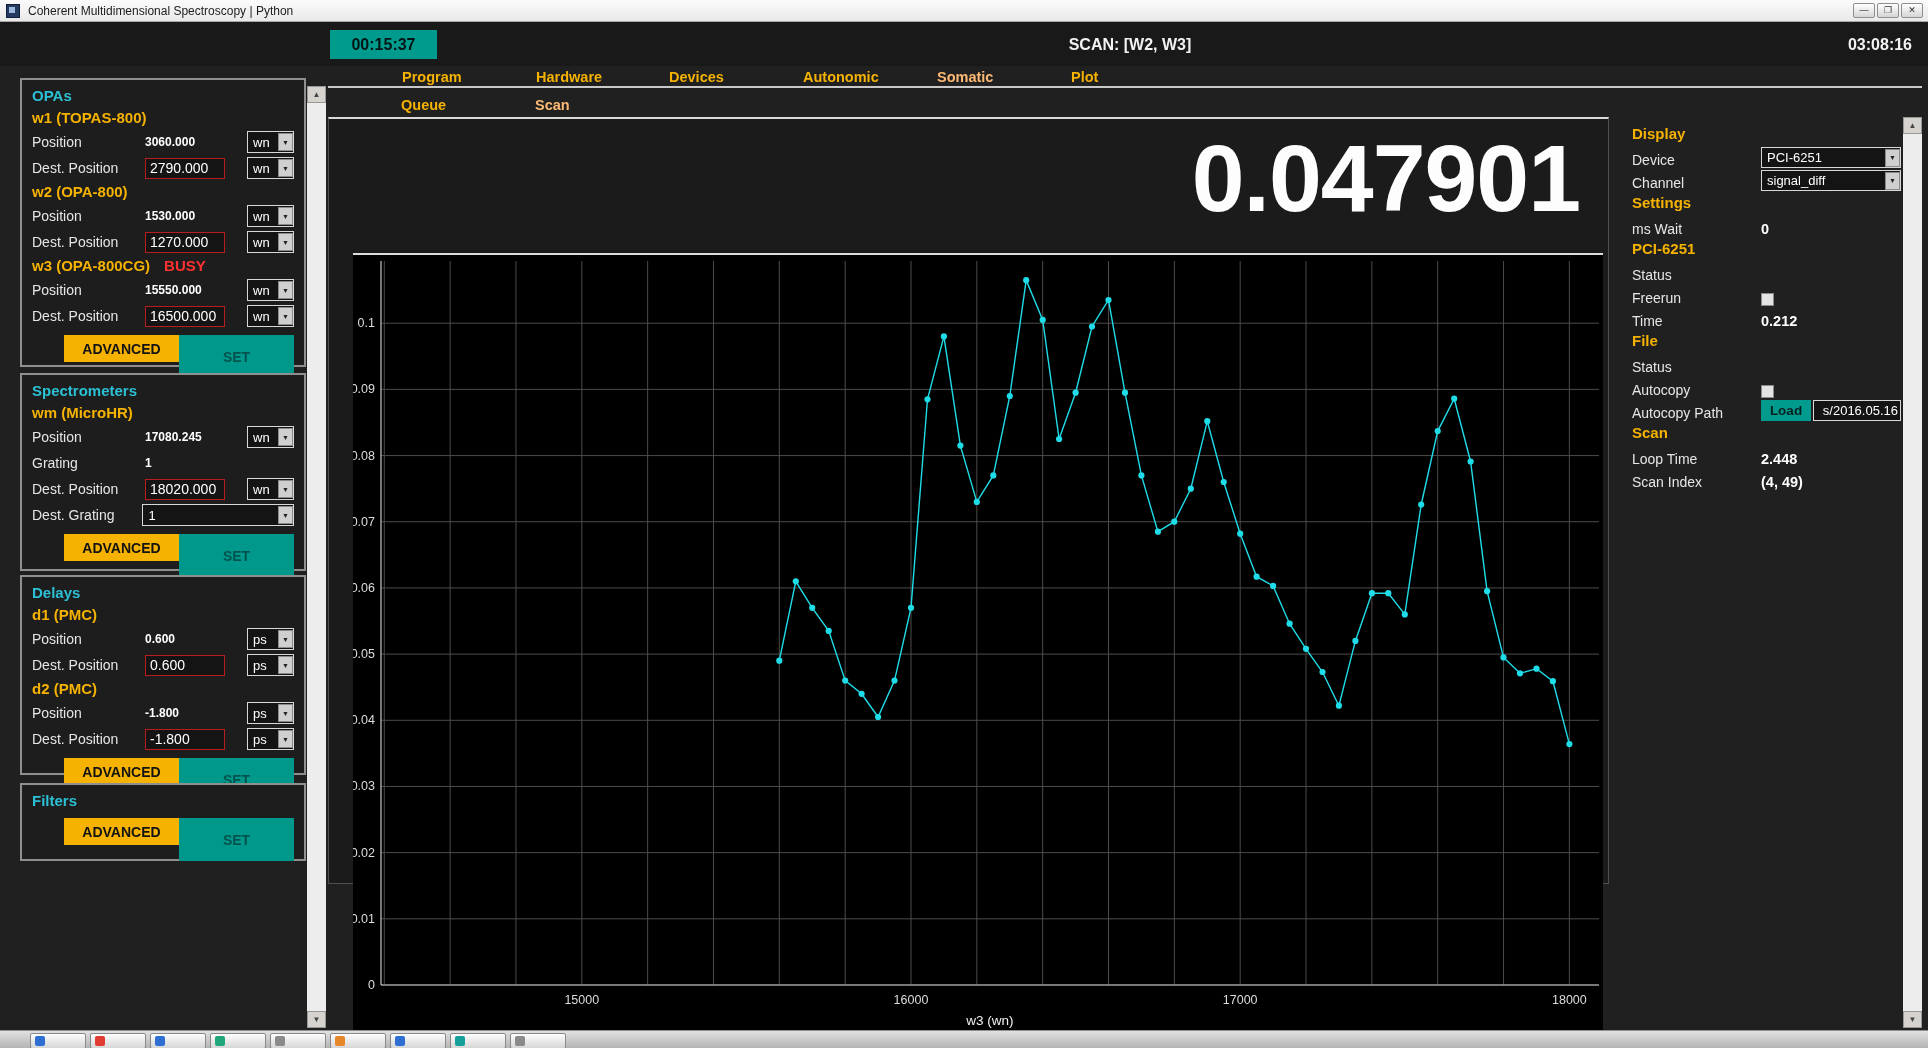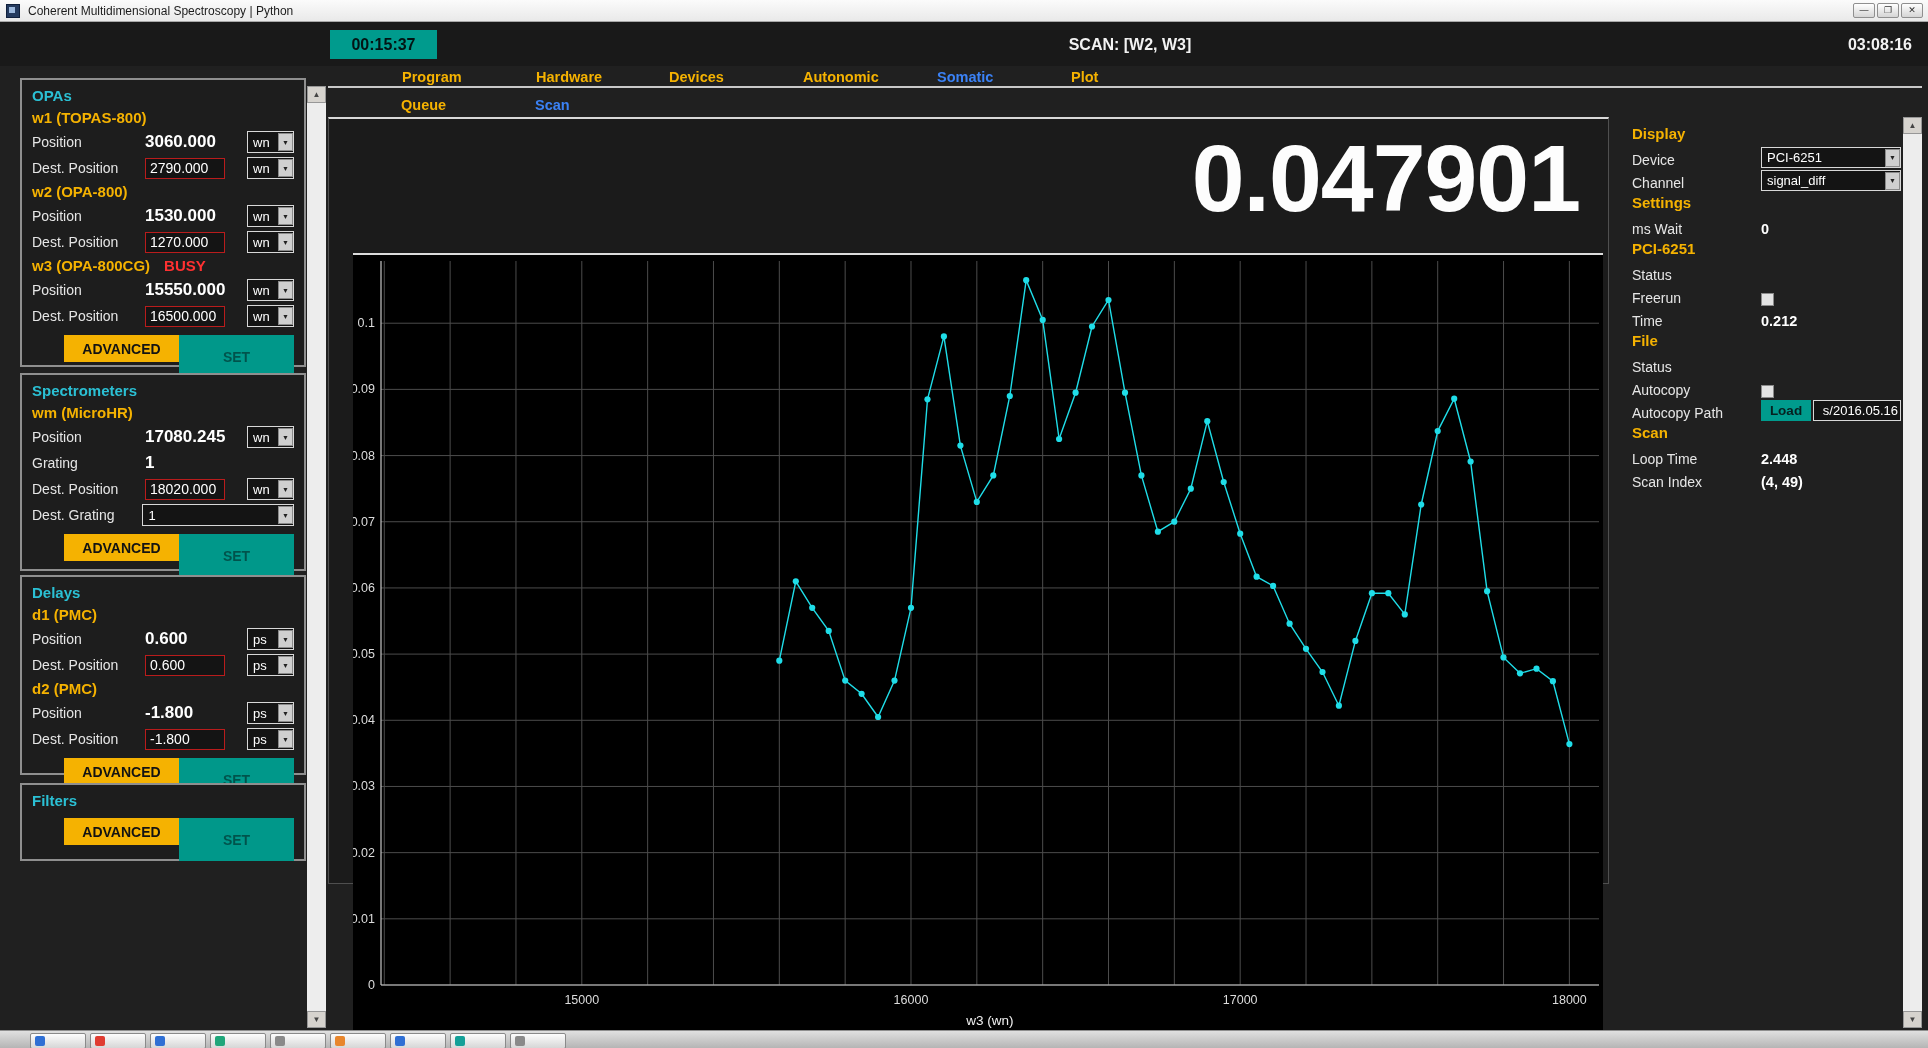--- a/index.html
+++ b/index.html
@@ -28,32 +28,32 @@
               color:#031414; font-weight:bold; font-size:16px;
               display:flex; align-items:center; justify-content:center; }
   .scanlabel { position:absolute; left:1000px; top:8px; width:260px; height:29px; color:#f2f2f2;
                font-weight:bold; font-size:16px; display:flex; align-items:center; justify-content:center; }
   .clock { position:absolute; right:16px; top:8px; height:29px; color:#f2f2f2;
            font-weight:bold; font-size:16px; display:flex; align-items:center; }
 
   
   .tab { position:absolute; top:69px; font-weight:bold; font-size:14.5px; color:#f5b201; cursor:default; }
   .subtab { position:absolute; top:97px; font-weight:bold; font-size:14.5px; color:#f5b201; }
-  .tab.cyan, .subtab.cyan { color:#3b82f6; }
+  .tab.cyan, .subtab.cyan { color:#fdba74; }
   .tabrule { position:absolute; left:328px; top:86px; width:1594px; height:2px; background:#c9c9c9; }
 
   
   .panel { position:absolute; left:20px; width:286px; background:#1d1d1d;
            border:2px solid #8f8f8f; padding:5px 10px; }
   .phead { color:#2bc0d4; font-weight:bold; font-size:15px; height:22px; line-height:22px; }
   .gname { color:#f5b201; font-weight:bold; font-size:15px; height:22px; line-height:22px; }
   .busy  { color:#ff3131; font-weight:bold; font-size:15px; margin-left:14px; }
   .prow { display:flex; align-items:center; height:26px; }
   .plabel { width:113px; font-size:14px; color:#e6e6e6; }
-  .pvalue { font-weight:bold; font-size:17px; color:#ffffff; }
+  .pvalue { font-weight:bold; font-size:12px; color:#ffffff; }
   .pinput { width:80px; height:21px; background:#141414; border:1px solid #b91c1c;
             color:#fff; font-size:14px; padding:0 4px; font-family:"Liberation Sans",sans-serif; }
   .combo { margin-left:auto; width:47px; height:22px; background:#141414; border:1px solid #d8d8d8;
            display:flex; align-items:center; }
   .combo.wide { width:155px; margin-left:0; }
   .combo-val { font-size:13px; color:#fff; padding-left:5px; }
   .combo-btn { margin-left:auto; width:15px; height:18px; background:#cfcfcf; border:1px solid #8a8a8a;
                color:#222; font-size:7px; display:flex; align-items:center; justify-content:center; }
   .btnrow { display:flex; margin-top:6px;margin-left:32px; }
   .btn-adv { flex:1; height:27px; background:#f5b201; color:#131313; font-weight:bold; font-size:14px;

